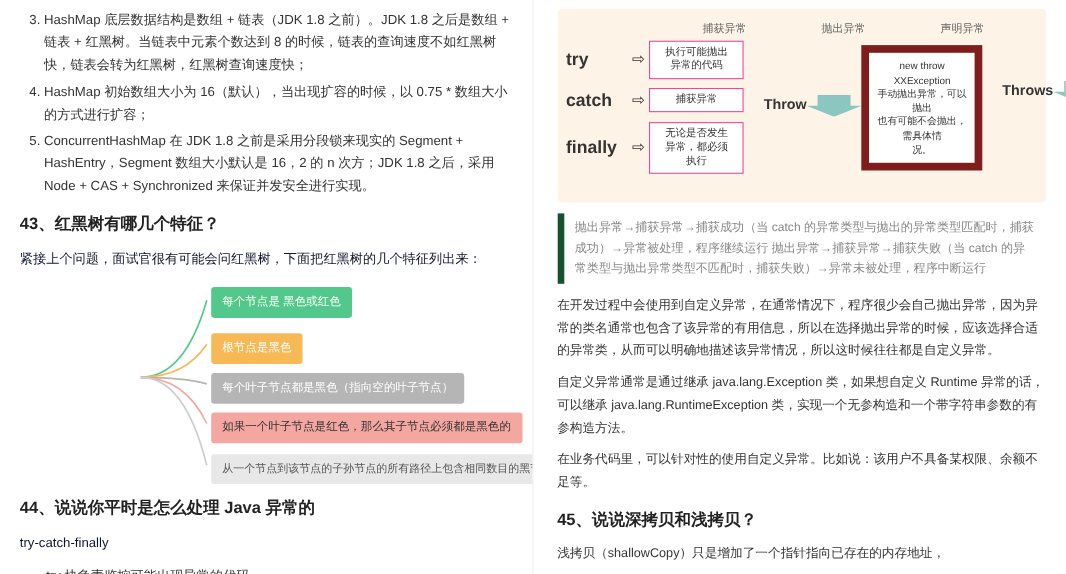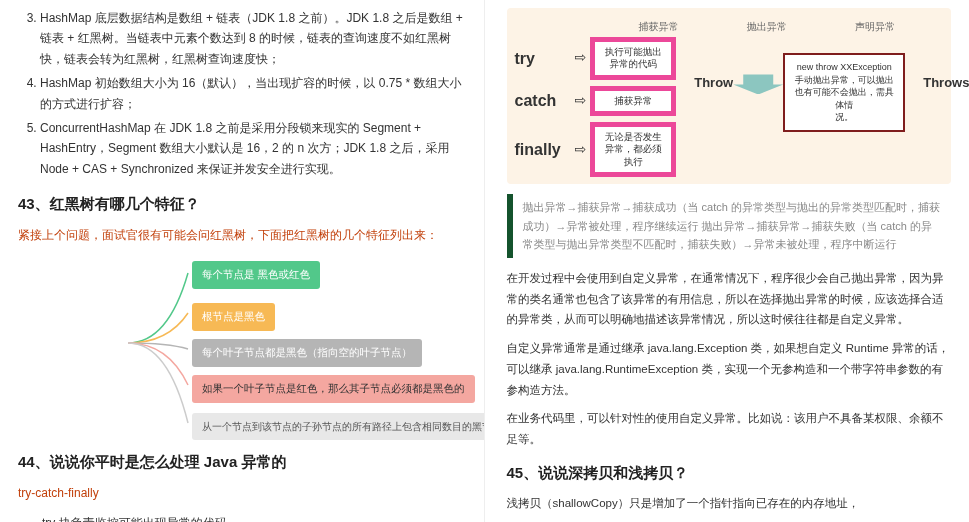--- a/index.html
+++ b/index.html
@@ -4,21 +4,21 @@
 <style>
 * { margin: 0; padding: 0; box-sizing: border-box; }
 body { font-family: "Microsoft YaHei", Arial, sans-serif; font-size: 12px; line-height: 1.7; color: #333; background: #fff; }
 .page { display: flex; width: 969px; height: 522px; }
 .col { padding: 8px 18px; overflow: hidden; }
 .left { width: 50%; border-right: 1px solid #eee; }
 .right { width: 50%; padding-left: 22px; }
 ol.start { list-style: decimal; padding-left: 22px; margin-bottom: 12px; }
 ol.start li { margin-bottom: 4px; color: #333; }
 h3 { font-size: 15px; font-weight: bold; margin: 10px 0 8px; color: #222; }
-p.intro { margin-bottom: 10px; color: #c2410c; }
+p.intro { margin-bottom: 10px; color: #0f172a; }
 ul.bul { list-style: disc; padding-left: 24px; }
 ul.bul li { margin-bottom: 4px; }
 
 
 .mindmap { position: relative; height: 180px; margin: 8px 0 14px; }
 .root { position: absolute; left: 12px; top: 72px; background: #e74c3c; color: #fff; padding: 10px 14px; border-radius: 4px; font-size: 13px; font-weight: bold; }
 .node { position: absolute; border-radius: 3px; padding: 5px 10px; font-size: 10.5px; white-space: nowrap; }
 .n1 { left: 174px; top: 6px; background: #52c88a; color: #fff; }
 .n2 { left: 174px; top: 48px; background: #f7b955; color: #fff; }
 .n3 { left: 174px; top: 84px; background: #b5b5b5; color: #fff; }
@@ -26,25 +26,25 @@
 .n5 { left: 174px; top: 158px; background: #e8e8e8; color: #555; font-size: 10px; }
 .mindmap svg { position: absolute; left: 0; top: 0; }
 
 
 .diagram { background: #fdf3e6; border-radius: 4px; padding: 10px 8px 10px 8px; position: relative; height: 176px; }
 .diagram .hdr { display: flex; justify-content: space-between; font-size: 10px; color: #666; padding: 0 14px 2px 90px; }
 .diagram .hdr span { flex: 1; text-align: center; }
 .diagram .row { display: flex; align-items: center; margin-bottom: 6px; }
 .diagram .lbl { width: 56px; text-align: left; font-weight: bold; font-size: 16px; padding-right: 6px; }
 .diagram .arrow { font-size: 14px; margin: 0 4px; color: #333; }
-.box { border: 5px solid #ec4899; background: #fff; font-size: 9.5px; padding: 4px 6px; text-align: center; line-height: 1.3; min-width: 86px; }
+.box { border: 1px solid #ec4899; background: #fff; font-size: 9.5px; padding: 4px 6px; text-align: center; line-height: 1.3; min-width: 86px; }
 .bigcol { display: flex; flex-direction: row; align-items: center; margin-left: 18px; }
 .bigcol .title { font-weight: bold; font-size: 13px; margin-bottom: 2px; }
 .bigarrow { width: 50px; height: 20px; background: #8cc6c0; clip-path: polygon(20% 0, 80% 0, 80% 50%, 100% 50%, 50% 100%, 0 50%, 20% 50%); }
-.bigbox { border: 2px solid #7f1d1d; background: #fff; font-size: 9px; padding: 6px; text-align: center; width: 122px; line-height: 1.4; margin-top: 16px; }
+.bigbox { border: 7px solid #7f1d1d; background: #fff; font-size: 9px; padding: 6px; text-align: center; width: 110px; line-height: 1.4; margin-top: 4px; }
 .quote { border-left: 6px solid #14532d; padding: 4px 10px; margin: 10px 0; color: #888; font-size: 11px; line-height: 1.7; }
 .right p { margin-bottom: 8px; color: #333; font-size: 11.5px; line-height: 1.8; }
 </style>
 </head>
 <body>
 
 <div class="page">
   <div class="col left">
     <ol class="start" start="3">
       <li>HashMap 底层数据结构是数组 + 链表（JDK 1.8 之前）。JDK 1.8 之后是数组 + 链表 + 红黑树。当链表中元素个数达到 8 的时候，链表的查询速度不如红黑树快，链表会转为红黑树，红黑树查询速度快；</li>

